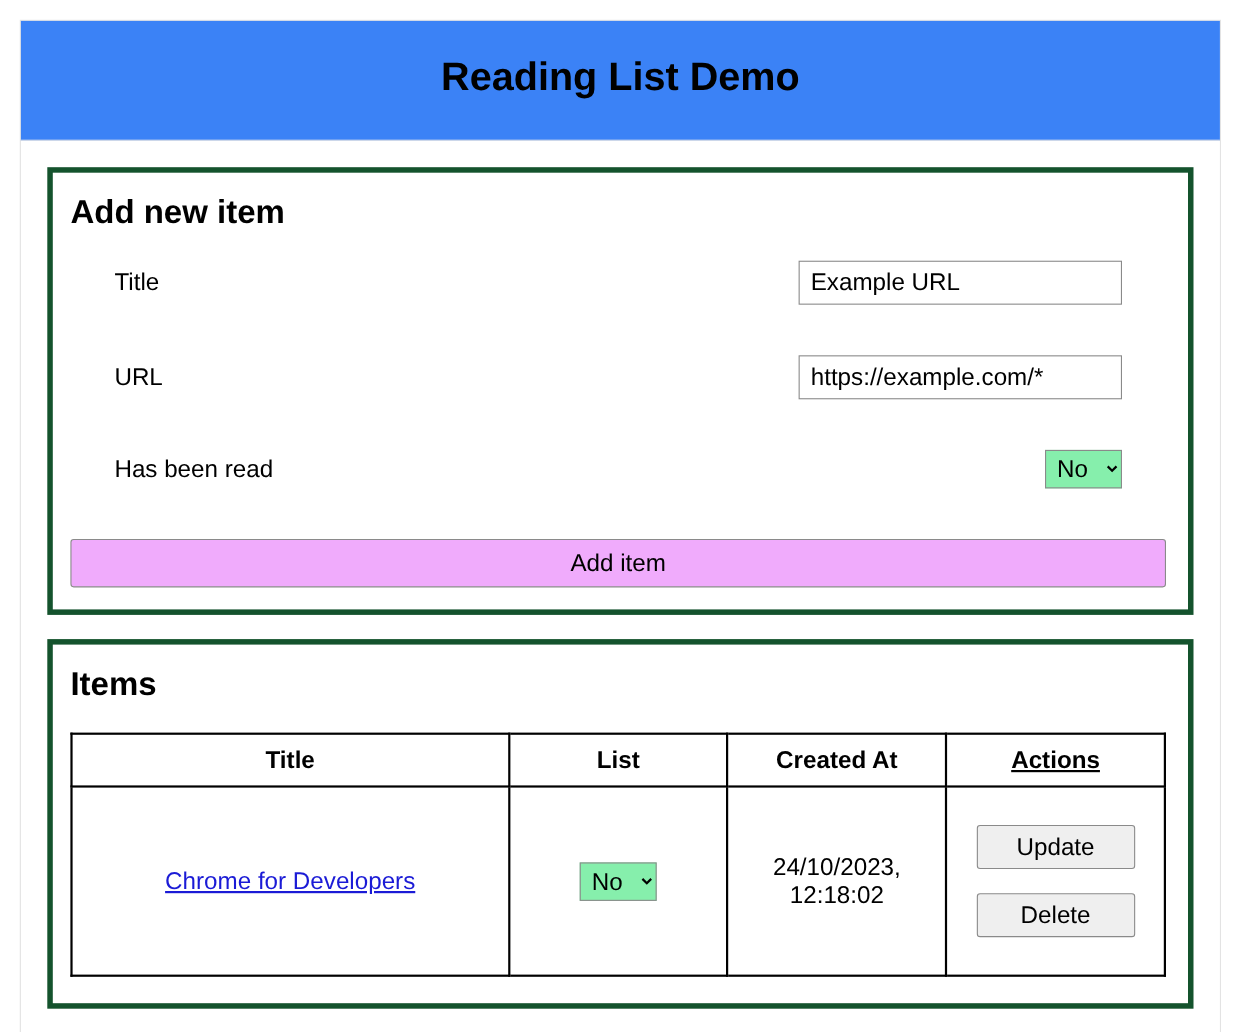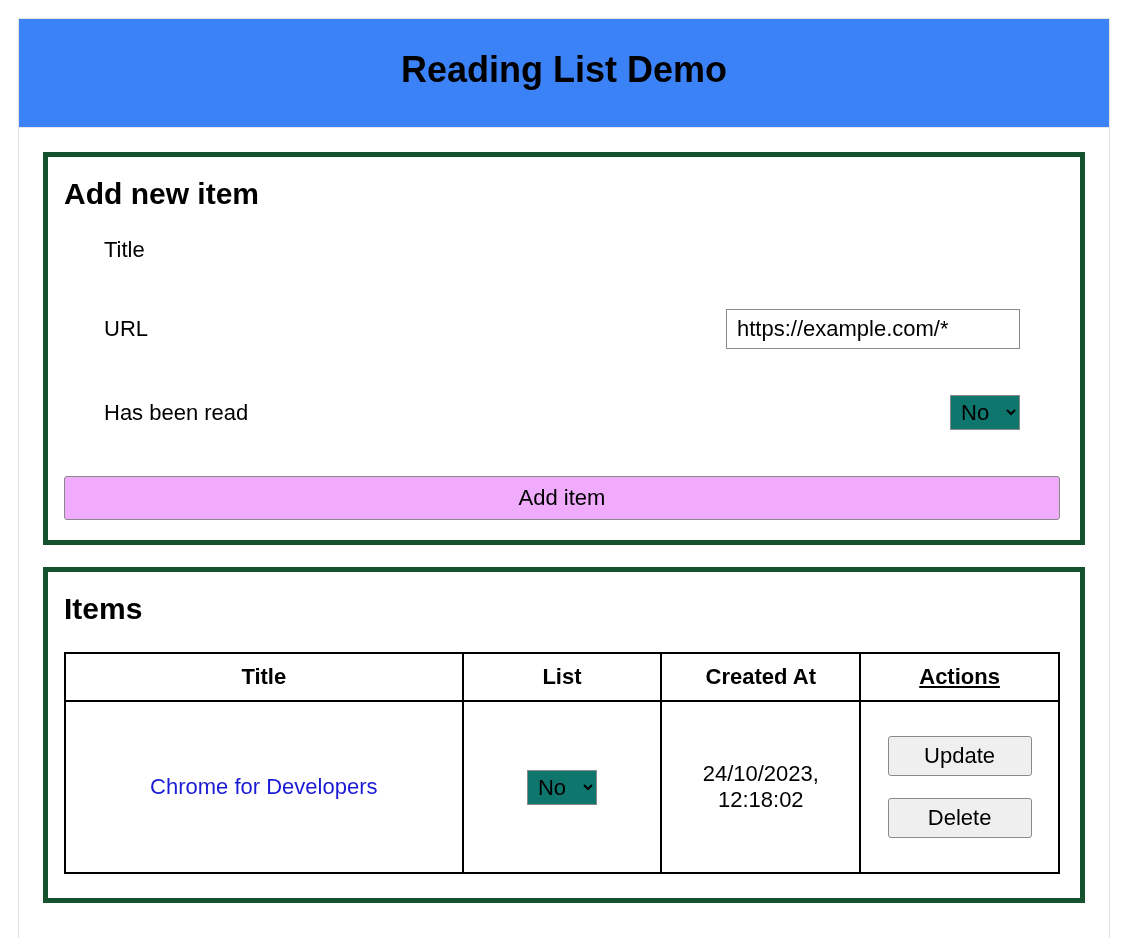--- a/index.html
+++ b/index.html
@@ -57,21 +57,21 @@
       padding: 6px 10px;
       width: 294px;
       border: 1px solid #8a8a8a;
       background: #fff;
     }
     select {
       font-size: 22px;
       font-family: inherit;
       padding: 3px 6px;
       border: 1px solid #8a8a8a;
-      background: #0f766e;
+      background: #86efac;
     }
     .add-button {
       display: block;
       width: 100%;
       font-size: 22px;
       font-family: inherit;
       padding: 8px 0;
       background: #f0abfc;
       border: 1px solid #8a8a8a;
       border-radius: 3px;
@@ -98,20 +98,21 @@
     }
     .col-title { width: 40%; }
     .col-read { width: 20%; }
     .col-created { width: 20%; }
     .col-actions { width: 20%; text-decoration: underline; }
     td.actions-cell {
       padding: 12px 10px;
     }
     .row-link {
       color: #1b1bd6;
+      text-decoration: underline;
       cursor: pointer;
     }
     .row-btn {
       display: block;
       width: 144px;
       margin: 22px auto;
       font-size: 22px;
       font-family: inherit;
       padding: 6px 0;
       background: #efefef;
@@ -129,20 +130,21 @@
     <h1>Reading List Demo</h1>
   </div>
 
   <div class="content">
 
     <div class="panel">
       <h2>Add new item</h2>
 
       <div class="form-row">
         <span class="form-label">Title</span>
+        <input type="text" value="Example URL" style="">
       </div>
 
       <div class="form-row">
         <span class="form-label">URL</span>
         <input type="text" value="https://example.com/*" style="">
       </div>
 
       <div class="form-row">
         <span class="form-label">Has been read</span>
         <select id="form-read-select"><option>No</option><option>Yes</option></select>

